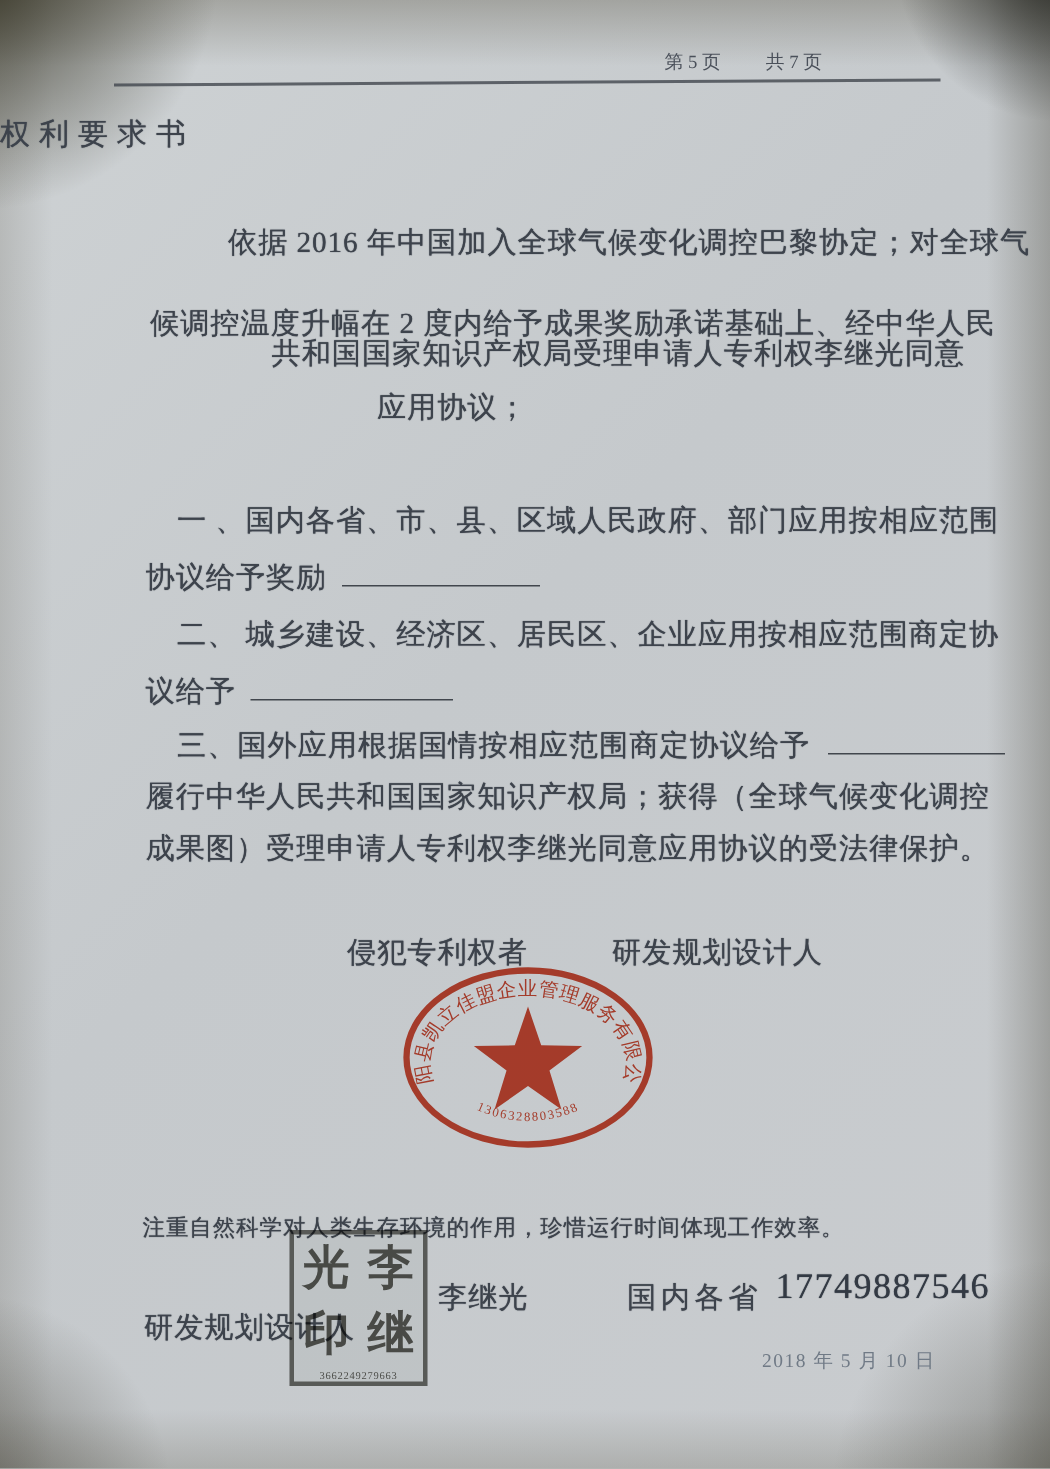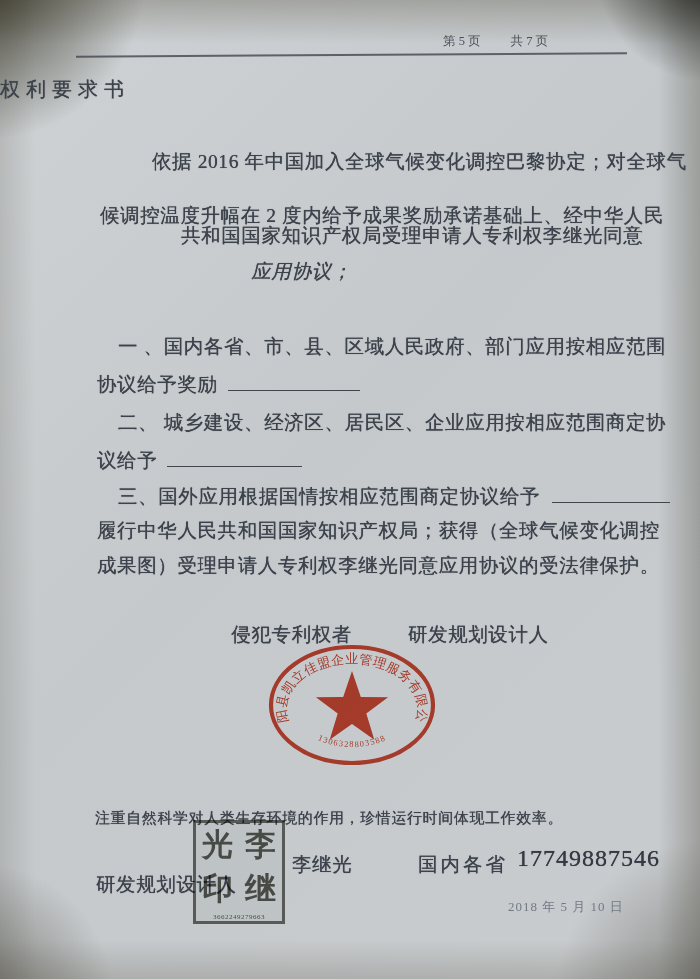--- a/index.html
+++ b/index.html
@@ -58,21 +58,21 @@
     <span>第 5 页</span>
     <span>共 7 页</span>
   </div>
   <div id="header-rule" class="abs"></div>
 
   <div id="doc-title" class="abs">权利要求书</div>
 
   <div class="abs body-line" style="top:148px;left:152px;">依据 2016 年中国加入全球气候变化调控巴黎协定；对全球气</div>
   <div class="abs body-line" style="top:202px;left:100px;">候调控温度升幅在 2 度内给予成果奖励承诺基础上、经中华人民</div>
   <div class="abs body-line" style="top:222px;left:133px;margin-left:48px;">共和国国家知识产权局受理申请人专利权李继光同意</div>
-  <div class="abs body-line" style="top:258px;left:0;width:603px;text-align:center;font-style:italic;">应用协议；</div>
+  <div class="abs body-line" style="top:258px;left:0;width:603px;text-align:center;">应用协议；</div>
 
   <div class="abs body-line" style="top:333px;left:118px;">一 、国内各省、市、县、区域人民政府、部门应用按相应范围</div>
   <div class="abs body-line" style="top:371px;left:97px;font-family:Liberation Mono, monospace;">
     <span>协议给予奖励</span><span class="blank" style="width:132px;margin-left:10px;"></span>
   </div>
   <div class="abs body-line" style="top:409px;left:118px;font-family:Liberation Serif, serif;">二、 城乡建设、经济区、居民区、企业应用按相应范围商定协</div>
   <div class="abs body-line" style="top:447px;left:97px;">
     <span>议给予</span><span class="blank" style="width:135px;margin-left:10px;"></span>
   </div>
   <div class="abs body-line" style="top:483px;left:118px;">

